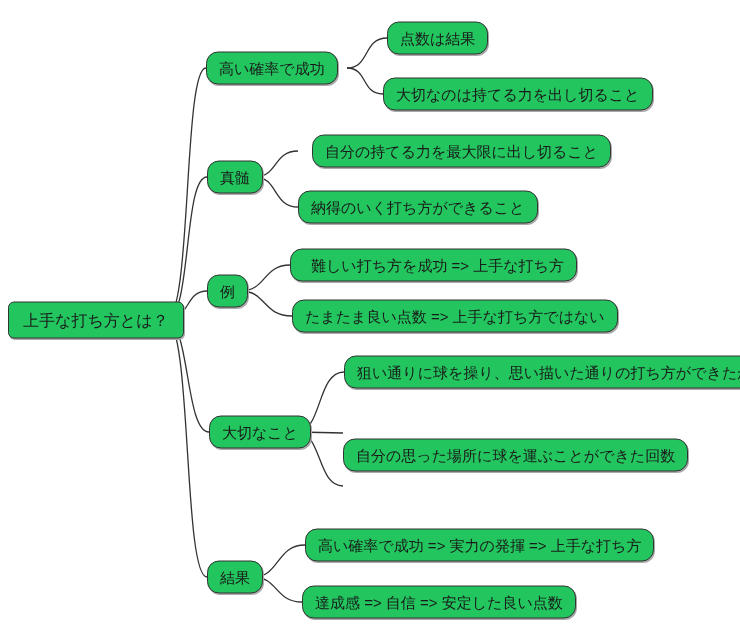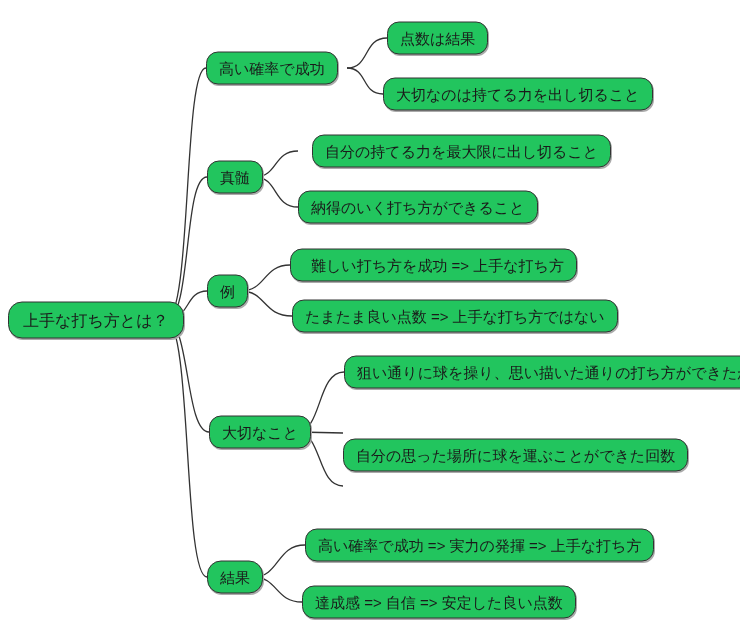--- a/index.html
+++ b/index.html
@@ -36,21 +36,21 @@
     padding: 5px 12px;
     font-size: 15px;
     line-height: 21px;
     color: #1a1a1a;
     white-space: nowrap;
     box-shadow: 1px 1.5px 0 #aaaaaa;
     box-sizing: border-box;
     text-align: center;
   }
   .node.root {
-    border-radius: 14px;
+    border-radius: 6px;
     padding: 7px 14px;
     font-size: 16px;
   }
 </style>
 </head>
 <body>
 
 <div class="canvas">
 
   <svg class="edges" viewBox="0 0 740 640" xmlns="http://www.w3.org/2000/svg">
@@ -88,17 +88,17 @@
   <div class="node" style="left:298px; top:207px;">納得のいく打ち方ができること</div>
 
   <div class="node" style="left:207px; top:291px;">例</div>
   <div class="node" style="left:290px; top:265px;padding-left:20px;">難しい打ち方を成功 =&gt; 上手な打ち方</div>
   <div class="node" style="left:292px; top:316px;text-align:center;">たまたま良い点数 =&gt; 上手な打ち方ではない</div>
 
   <div class="node" style="left:209px; top:432px;">大切なこと</div>
   <div class="node" style="left:344px; top:372px;">狙い通りに球を操り、思い描いた通りの打ち方ができたか</div>
   <div class="node" style="left:343px; top:455px;">自分の思った場所に球を運ぶことができた回数</div>
 
-  <div class="node" style="left:207px; top:577px;border-radius:14px;">結果</div>
+  <div class="node" style="left:207px; top:577px;">結果</div>
   <div class="node" style="left:305px; top:545px;">高い確率で成功 =&gt; 実力の発揮 =&gt; 上手な打ち方</div>
   <div class="node" style="left:302px; top:602px;">達成感 =&gt; 自信 =&gt; 安定した良い点数</div>
 
 </div>
 
 </body></html>

